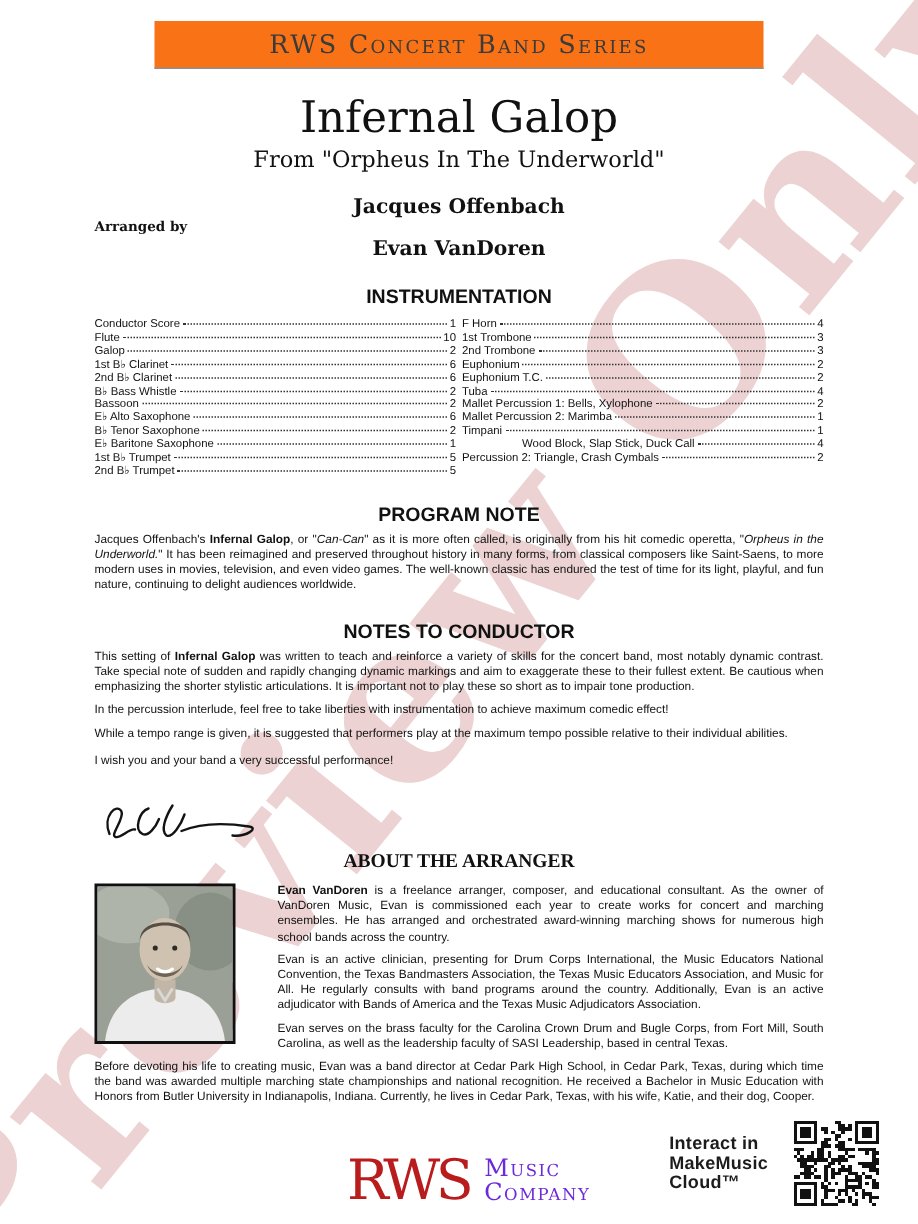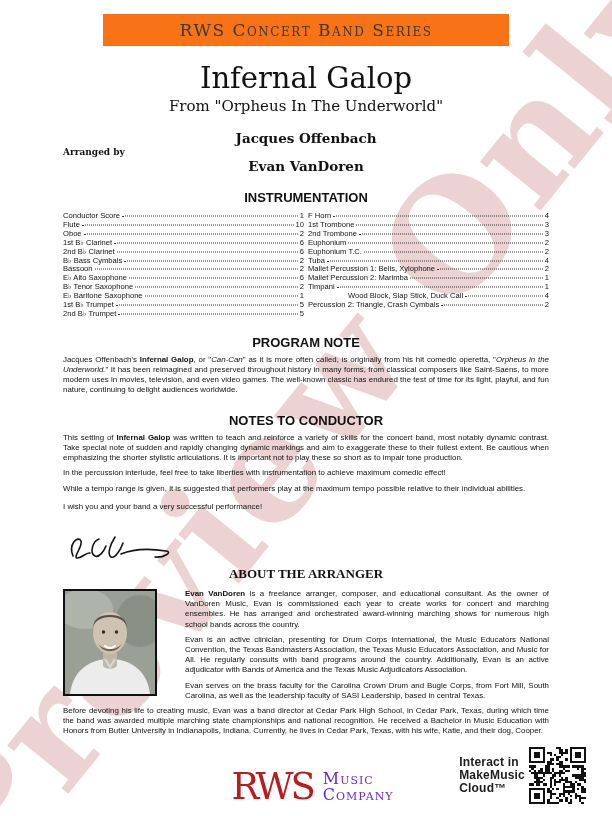--- a/index.html
+++ b/index.html
@@ -44,21 +44,21 @@
   .photo{flex:0 0 auto;width:94px;height:107px;border:2px solid #101010;box-sizing:border-box;overflow:hidden;}
   .about-text{flex:1;}
   .about-text .body:first-child{margin-top:0;}
 
   .footer-logo{position:absolute;left:50%;bottom:11px;transform:translateX(-46%);
         display:flex;align-items:center;z-index:1;}
   .rws-mark{font-family:"DejaVu Serif",serif;font-weight:normal;font-size:37px;letter-spacing:-3px;
         color:#b91c1c;line-height:36px;}
   .logo-lines{margin-left:10px;font-family:"DejaVu Serif",serif;font-variant:small-caps;
         font-size:16px;line-height:16px;letter-spacing:1px;color:#6d28d9;}
-  .makemusic{position:absolute;right:26px;bottom:12px;display:flex;align-items:center;gap:4px;z-index:1;}
+  .makemusic{position:absolute;right:26px;bottom:12px;display:flex;align-items:center;gap:17px;z-index:1;}
   .mm-text{font-size:12px;line-height:13px;font-weight:bold;color:#1c1c1c;letter-spacing:0.2px;}
   .qr{width:57px;height:57px;display:block;}
 </style>
 </head>
 <body>
 
 <div class="page">
 
   <div class="watermark">Preview Only</div>
 
@@ -81,36 +81,36 @@
             <span class="instr-name">Conductor Score</span>
             <span class="leader"></span>
             <span class="count">1</span>
           </div>
           <div class="instr-row">
             <span class="instr-name">Flute</span>
             <span class="leader"></span>
             <span class="count">10</span>
           </div>
           <div class="instr-row">
-            <span class="instr-name">Oboe</span>
+            <span class="instr-name">Galop</span>
             <span class="leader"></span>
             <span class="count">2</span>
           </div>
           <div class="instr-row">
             <span class="instr-name">1st B♭ Clarinet</span>
             <span class="leader"></span>
             <span class="count">6</span>
           </div>
           <div class="instr-row">
             <span class="instr-name">2nd B♭ Clarinet</span>
             <span class="leader"></span>
             <span class="count">6</span>
           </div>
           <div class="instr-row">
-            <span class="instr-name">B♭ Bass Cymbals</span>
+            <span class="instr-name">B♭ Bass Whistle</span>
             <span class="leader"></span>
             <span class="count">2</span>
           </div>
           <div class="instr-row">
             <span class="instr-name">Bassoon</span>
             <span class="leader"></span>
             <span class="count">2</span>
           </div>
           <div class="instr-row">
             <span class="instr-name">E♭ Alto Saxophone</span>

